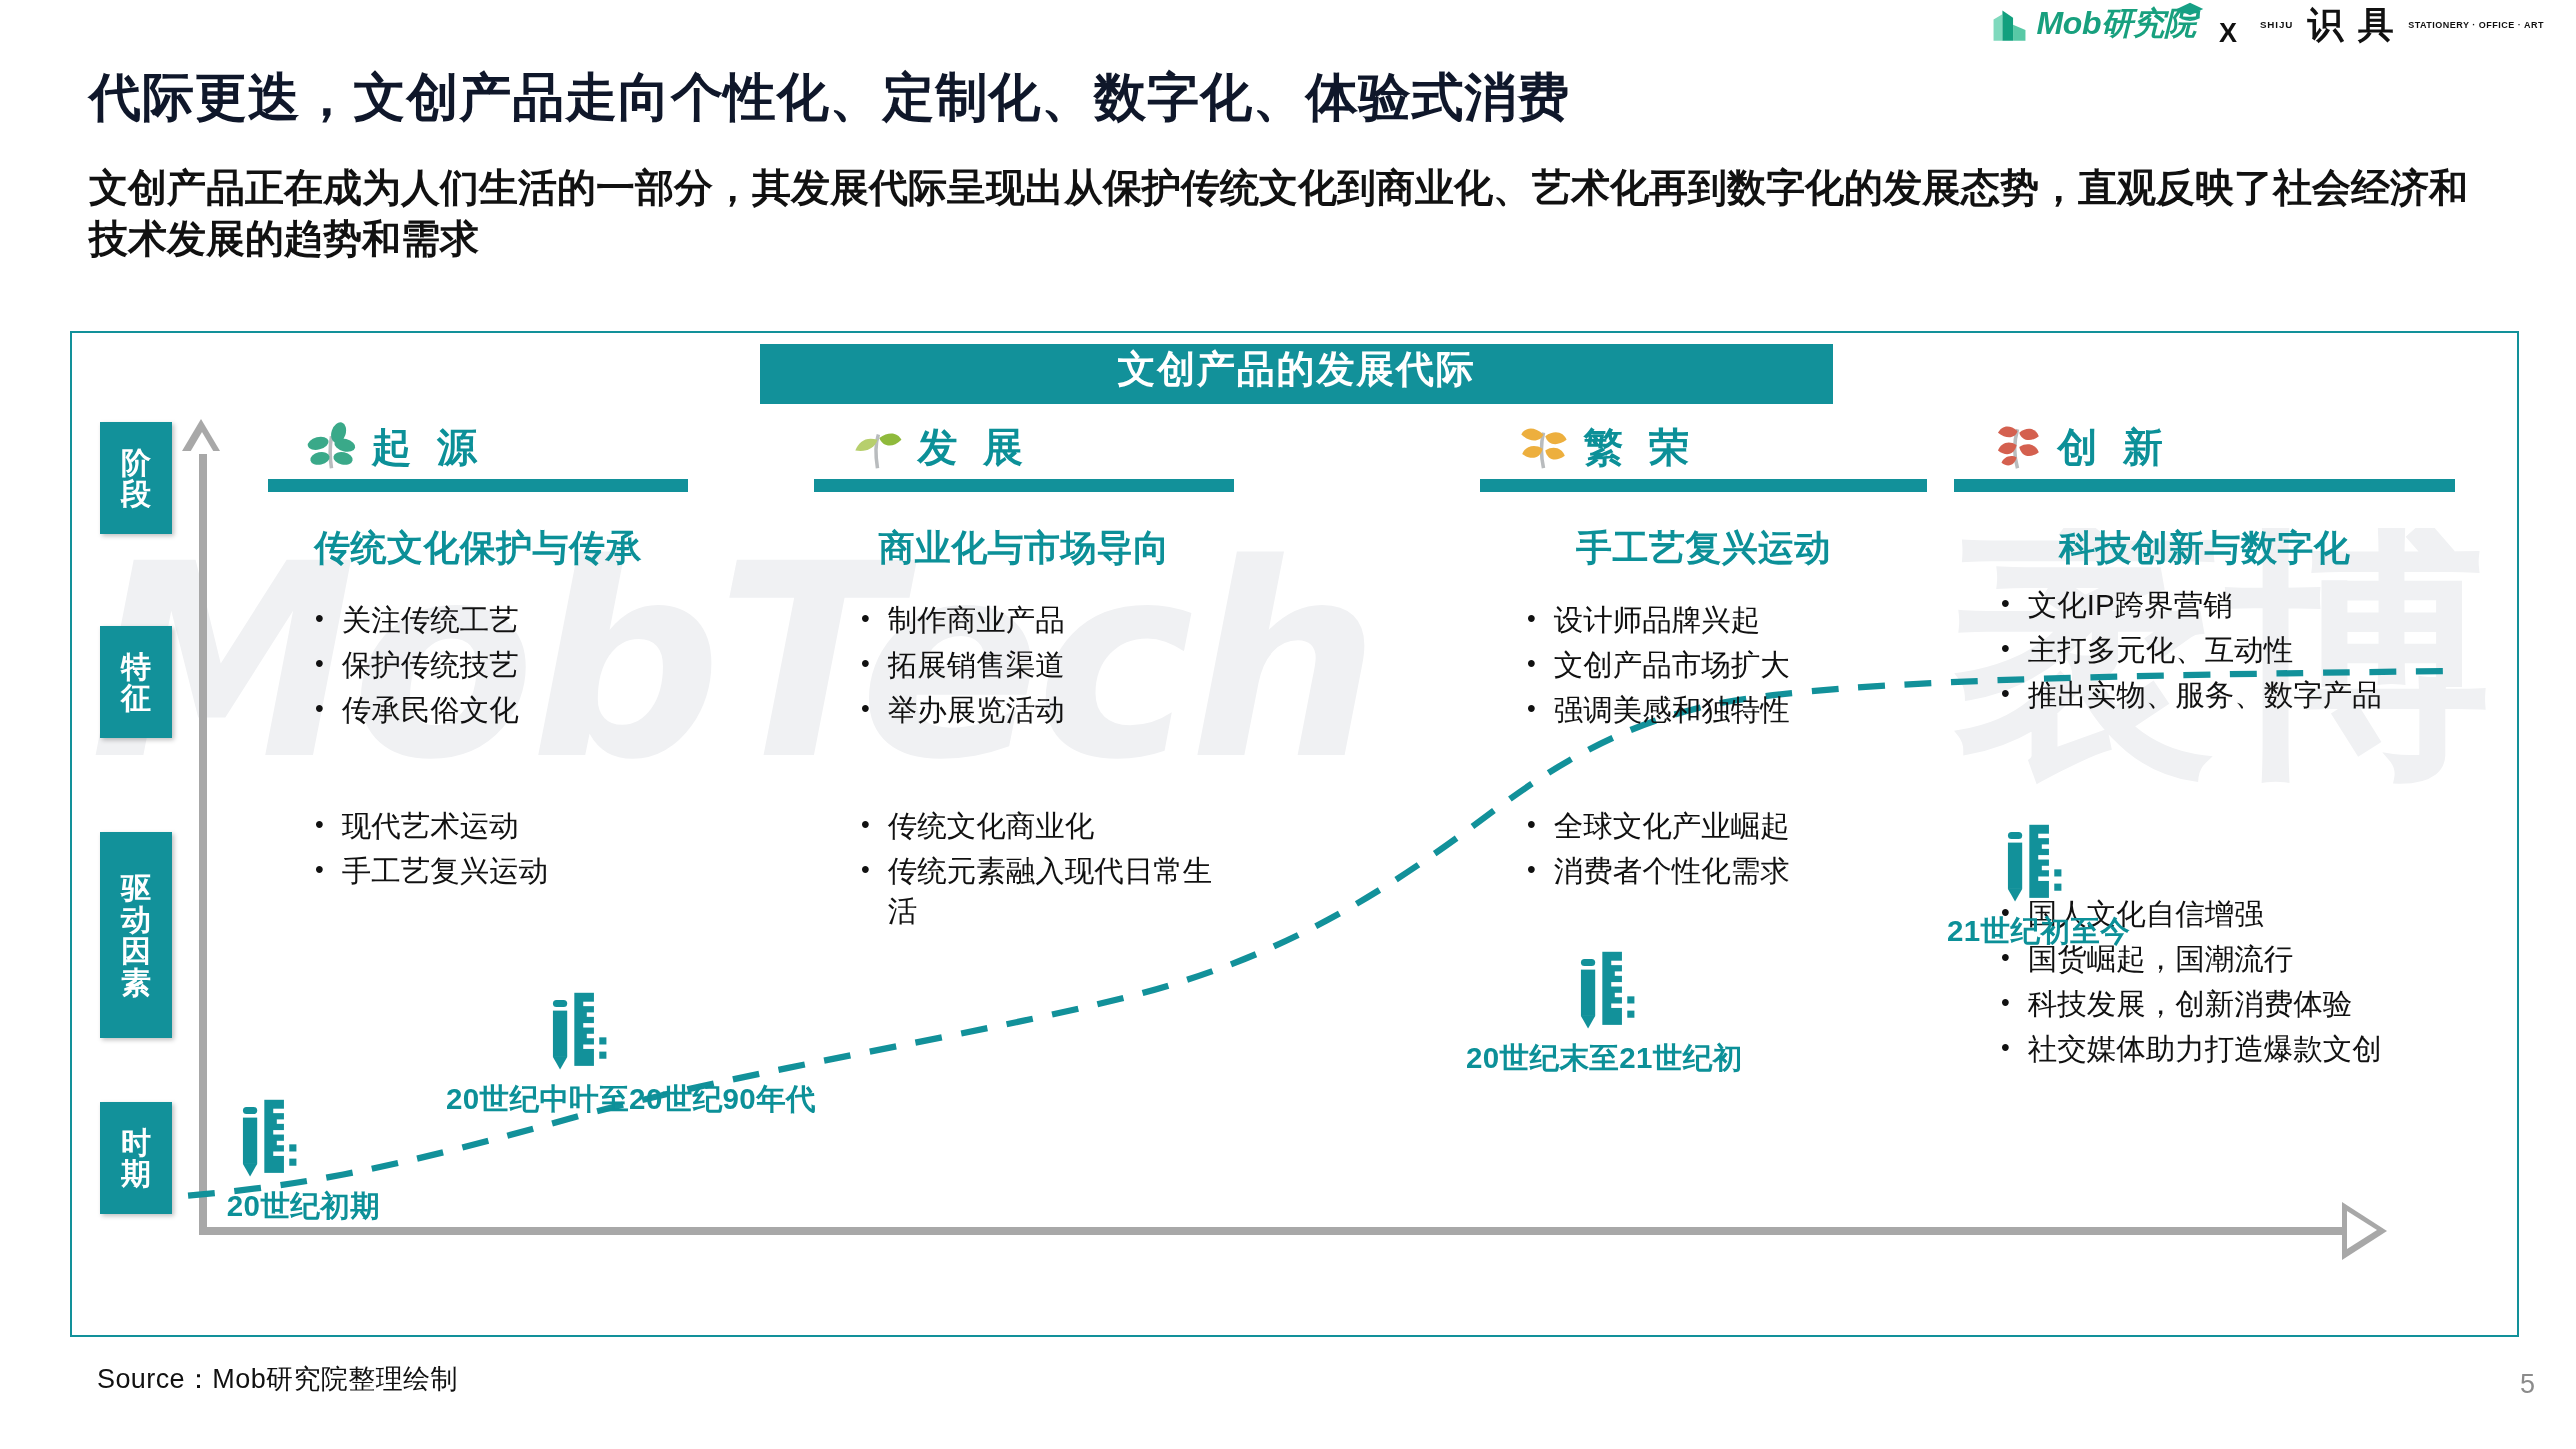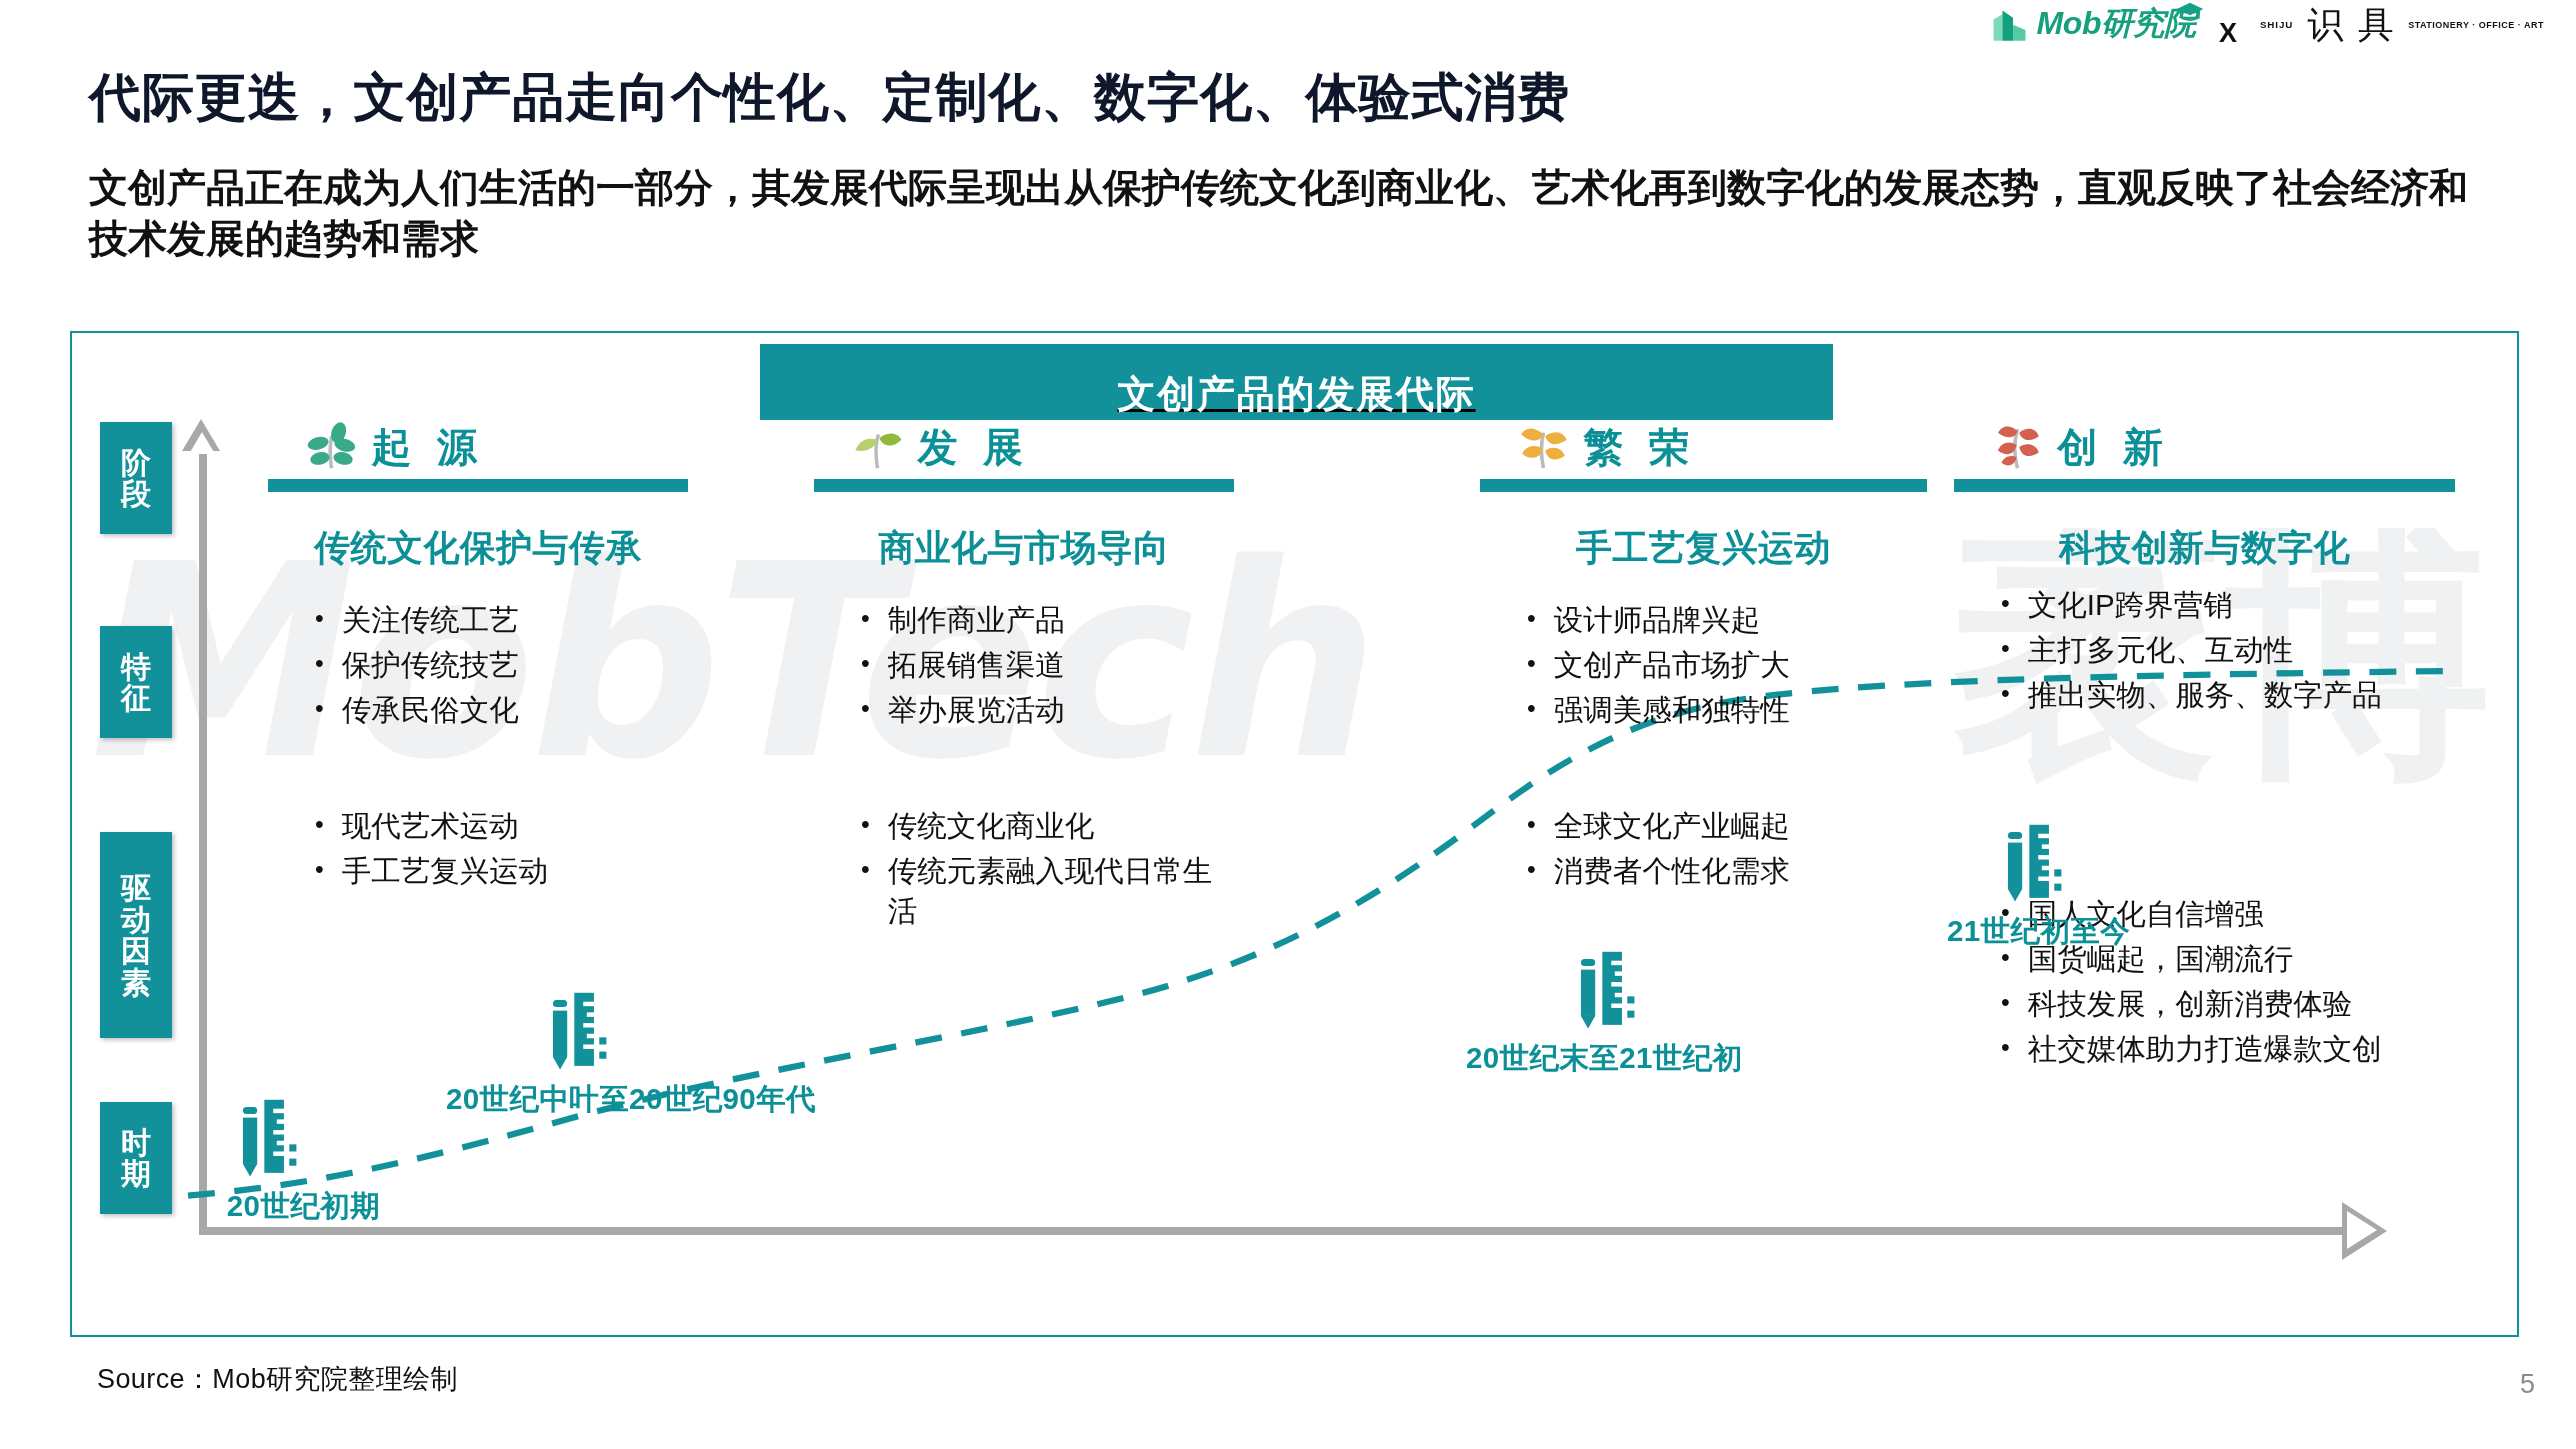--- a/index.html
+++ b/index.html
@@ -31,21 +31,21 @@
   .logo-mob{display:flex;align-items:center;gap:7.2px;position:relative;}
   .logo-mark{width:39px;height:36px;position:relative;}
   .logo-mob-text{
     font-size:32px;font-weight:700;font-style:italic;
     color:#18a07e;letter-spacing:-0.4px;white-space:nowrap;line-height:1;
   }
   .logo-cap{position:absolute;right:-9px;top:-5.4px;}
   .logo-x{font-size:27px;font-weight:700;color:#111;align-self:center;padding-top:12.5px;}
   .logo-shiju{display:flex;align-items:center;line-height:1;}
   .shiju-pin{font-size:9.8px;font-weight:700;color:#111;letter-spacing:0.9px;}
-  .shiju-main{font-size:36px;font-weight:400;color:#111;letter-spacing:14.3px;margin:1.8px 0 1.8px 14.3px;}
+  .shiju-main{font-size:36px;font-weight:700;color:#111;letter-spacing:14.3px;margin:1.8px 0 1.8px 14.3px;}
   .shiju-sub{font-size:9px;font-weight:700;color:#111;letter-spacing:0.5px;white-space:nowrap;}
 
   
   .main-title{
     position:absolute;left:89px;top:63px;
     font-size:52px;font-weight:700;color:#0f172a;letter-spacing:0.9px;
     white-space:nowrap;z-index:5;
   }
   .sub-title{
     position:absolute;left:89px;top:163px;width:2415px;
@@ -53,22 +53,22 @@
   }
 
   
   .panel{
     position:absolute;left:70px;top:331px;width:2445px;height:1002px;
     border:2.7px solid #12919a;background:transparent;z-index:1;
   }
 
   
   .banner{
-    position:absolute;left:760px;top:344px;width:1073px;height:76px;
-    background:#12919a;display:flex;align-items:flex-end;justify-content:center;z-index:4;text-decoration:underline;
+    position:absolute;left:760px;top:344px;width:1073px;height:60px;
+    background:#12919a;display:flex;align-items:flex-start;justify-content:center;z-index:4;
   }
   .banner-text{font-size:38px;font-weight:700;color:#fff;letter-spacing:1.8px;}
 
   
   .axis-v{position:absolute;left:199px;top:447px;width:8px;height:787px;background:#a8a8a8;z-index:2;}
   .axis-v-head{
     position:absolute;left:182px;top:419px;width:0;height:0;
     border-left:19.7px solid transparent;border-right:19.7px solid transparent;
     border-bottom:32px solid #a8a8a8;z-index:2;
   }

